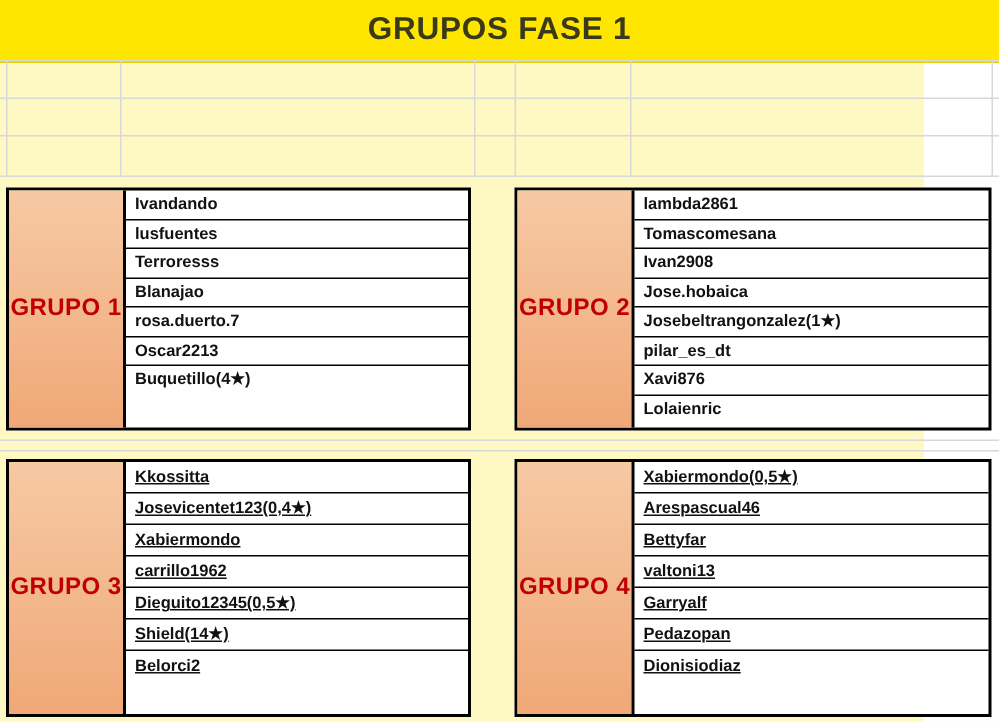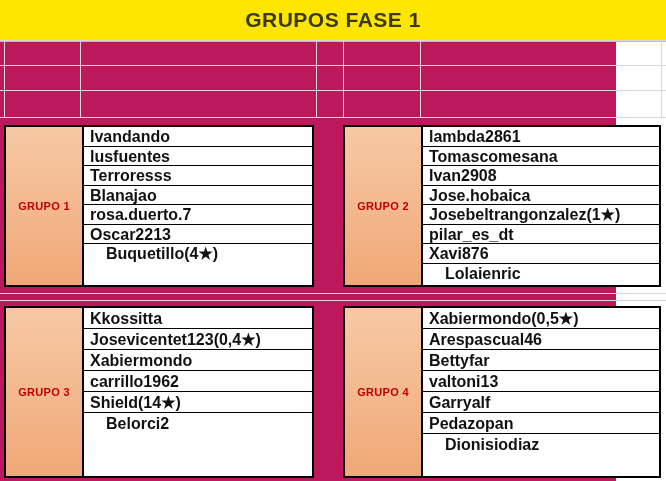--- a/index.html
+++ b/index.html
@@ -12,21 +12,21 @@
     height: 481px;
     font-family: "Liberation Sans", sans-serif;
     overflow: hidden;
     position: relative;
   }
   .sheet {
     position: absolute;
     left: 0; top: 0;
     width: 616px;
     height: 481px;
-    background: #be185d;
+    background: #fef9c3;
   }
 
   
   .title-bar {
     position: absolute;
     left: 0;
     top: 0;
     width: 666px;
     height: 40px;
     background: #ffe600;
@@ -75,55 +75,54 @@
   }
   .group-label {
     width: 78px;
     flex: 0 0 78px;
     background: linear-gradient(to bottom, #f6c9a4, #f0a877);
     border-right: 2px solid #000000;
     box-sizing: border-box;
     display: flex;
     align-items: center;
     justify-content: center;
-    font-size: 11px;
+    font-size: 16px;
     font-weight: bold;
     color: #c00000;
     letter-spacing: 0.3px;
   }
   .group-names {
     flex: 1 1 auto;
     display: flex;
     flex-direction: column;
   }
   .name-cell {
     height: 20px;
     line-height: 20px;
     box-sizing: border-box;
     border-bottom: 1px solid #000000;
     padding-left: 6px;
-    font-size: 16px;
+    font-size: 11px;
     font-weight: bold;
     color: #111111;
     white-space: nowrap;
     overflow: hidden;
   }
   .name-cell:last-child {
     border-bottom: none;
-    margin-left: 16px;
   }
 
   
   #group-1 { left: 4px;   top: 125px; width: 310px; height: 162px; }
   #group-2 { left: 343px; top: 125px; width: 318px; height: 162px; }
   #group-3 { left: 4px;   top: 306px; width: 310px; height: 172px; }
   #group-4 { left: 343px; top: 306px; width: 318px; height: 172px; }
 
   #group-1 .name-cell, #group-2 .name-cell { height: 19.5px; line-height: 19.5px; }
-  #group-3 .name-cell, #group-4 .name-cell { height: 21px;   line-height: 21px; }
+  #group-3 .name-cell, #group-4 .name-cell { height: 21px;   line-height: 21px; text-decoration: underline; }
 
   
   .band-sep {
     position: absolute;
     background: #d8d8d8;
     height: 1px;
   }
 </style>
 </head>
 <body>
@@ -177,20 +176,21 @@
     </div>
   </div>
 
   <div class="group" id="group-3">
     <div class="group-label">GRUPO 3</div>
     <div class="group-names">
       <div class="name-cell">Kkossitta</div>
       <div class="name-cell">Josevicentet123(0,4★)</div>
       <div class="name-cell">Xabiermondo</div>
       <div class="name-cell">carrillo1962</div>
+      <div class="name-cell">Dieguito12345(0,5★)</div>
       <div class="name-cell">Shield(14★)</div>
       <div class="name-cell">Belorci2</div>
     </div>
   </div>
 
   <div class="group" id="group-4">
     <div class="group-label">GRUPO 4</div>
     <div class="group-names">
       <div class="name-cell">Xabiermondo(0,5★)</div>
       <div class="name-cell">Arespascual46</div>

